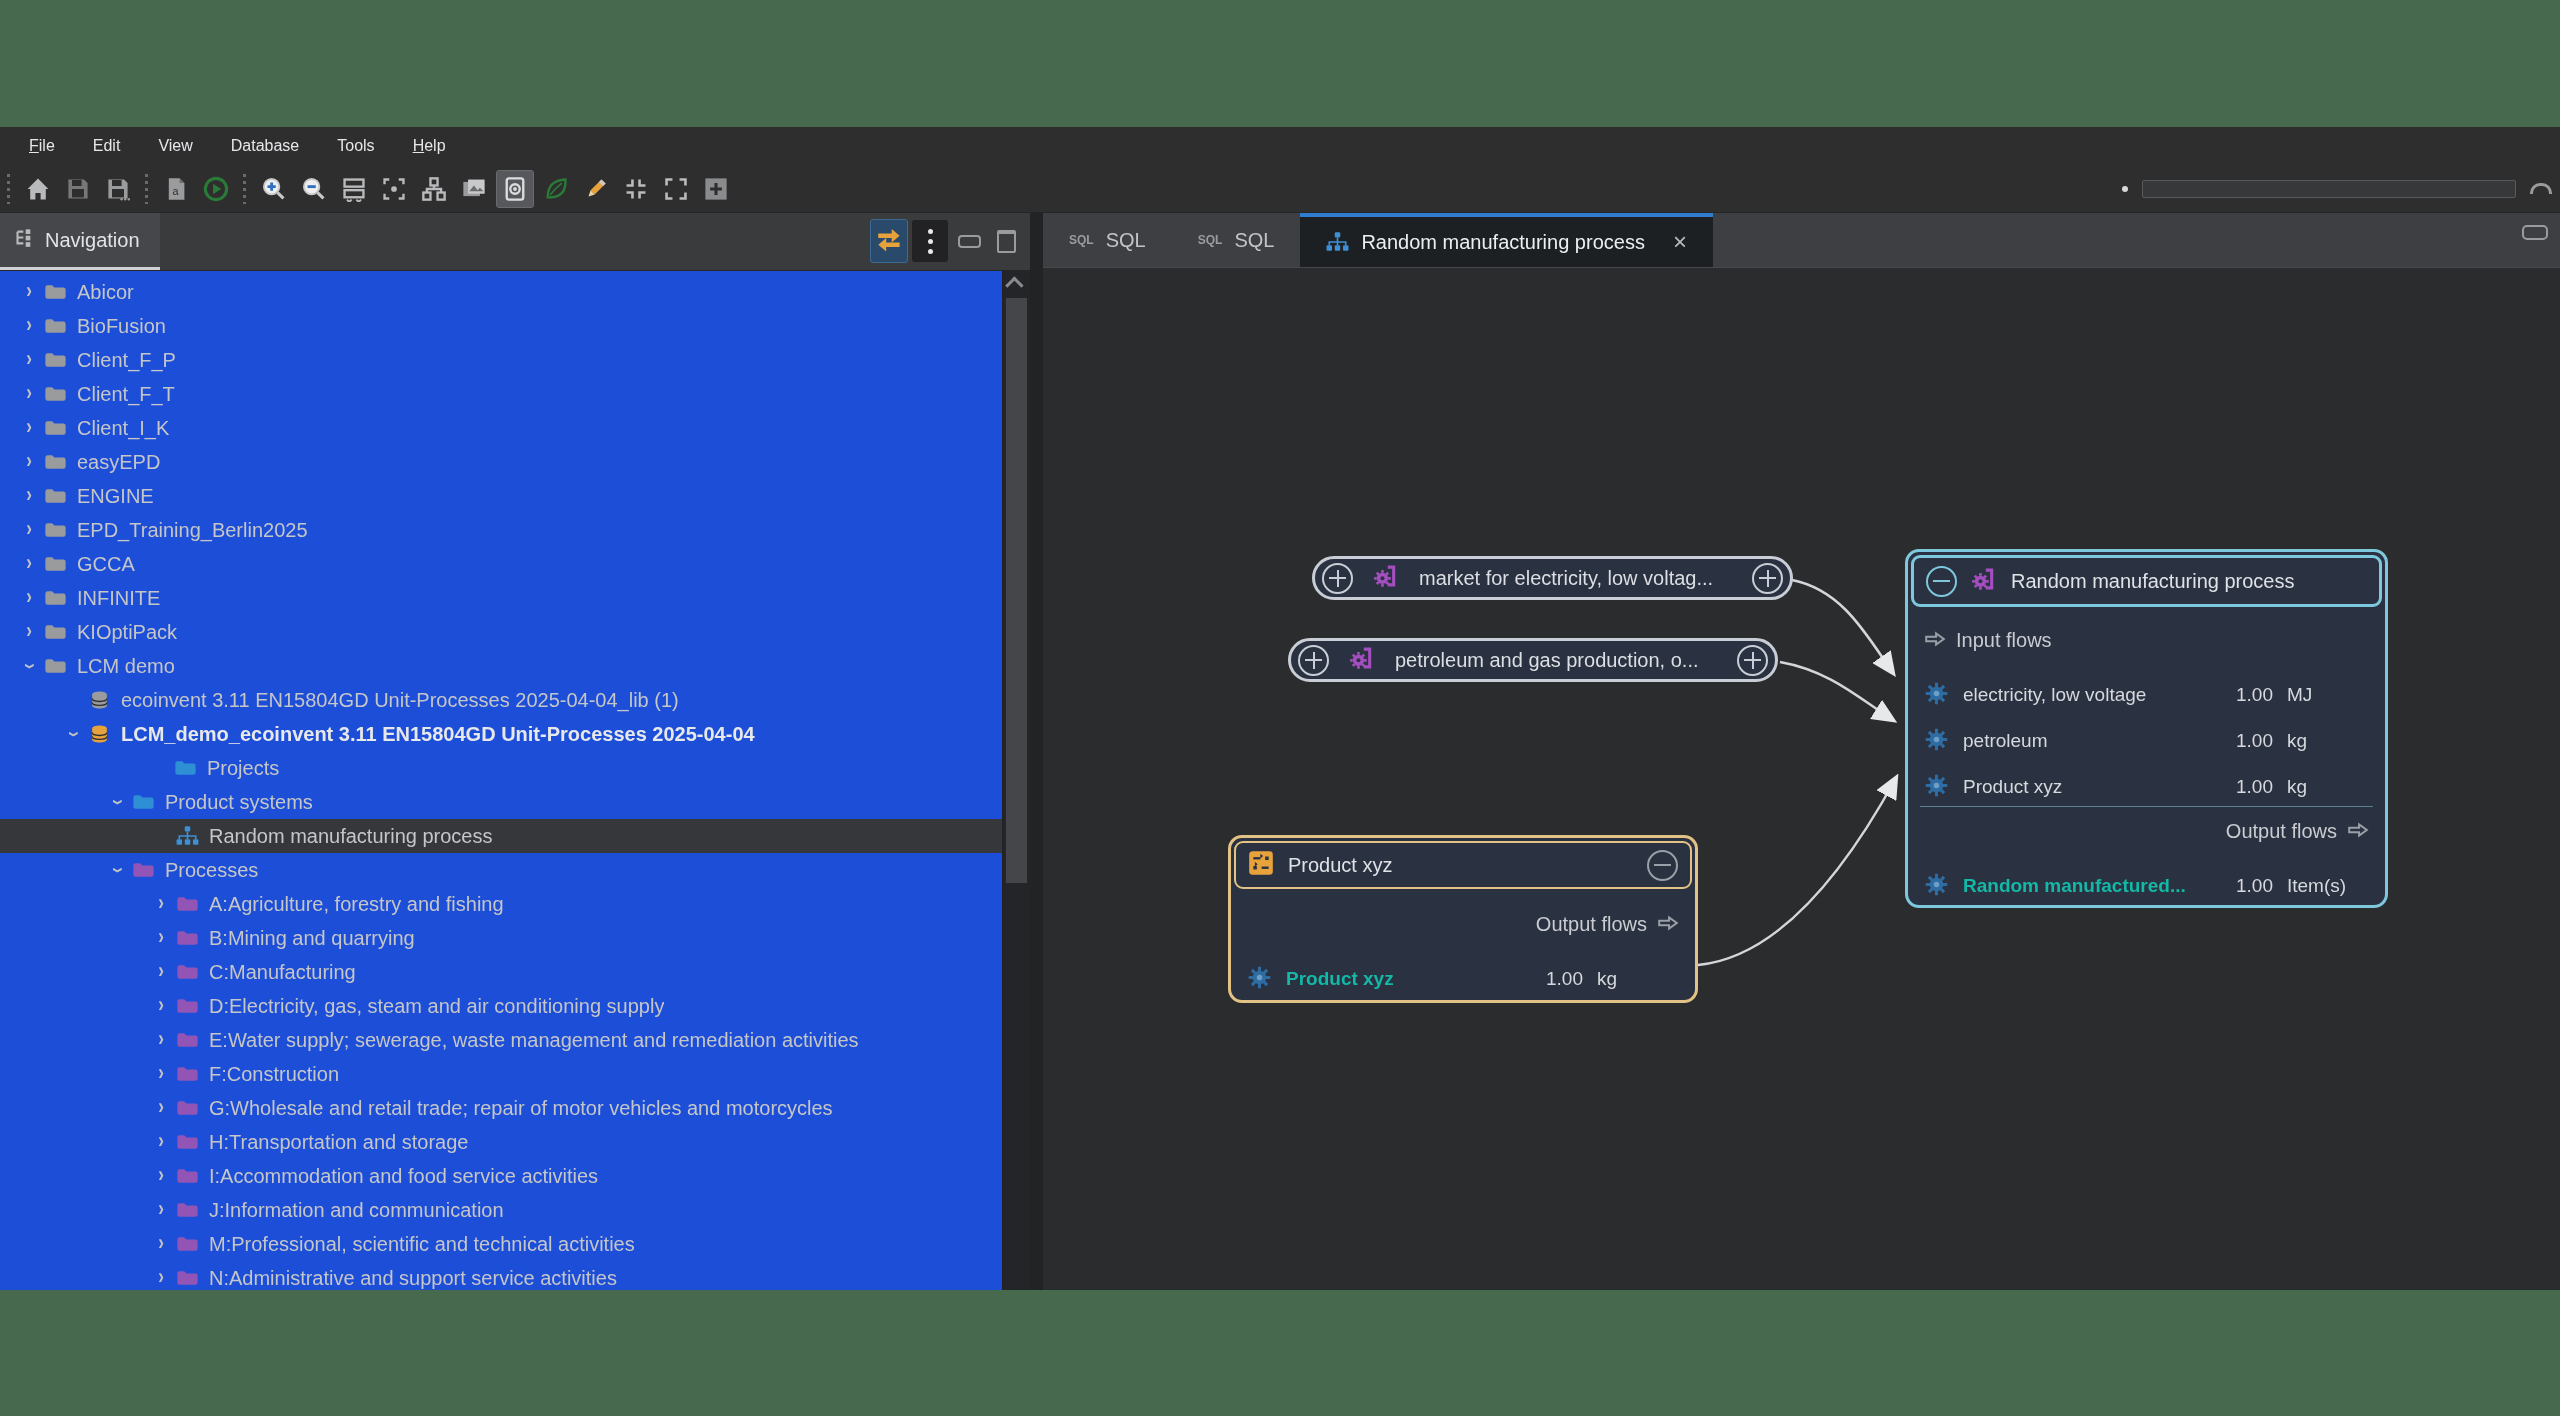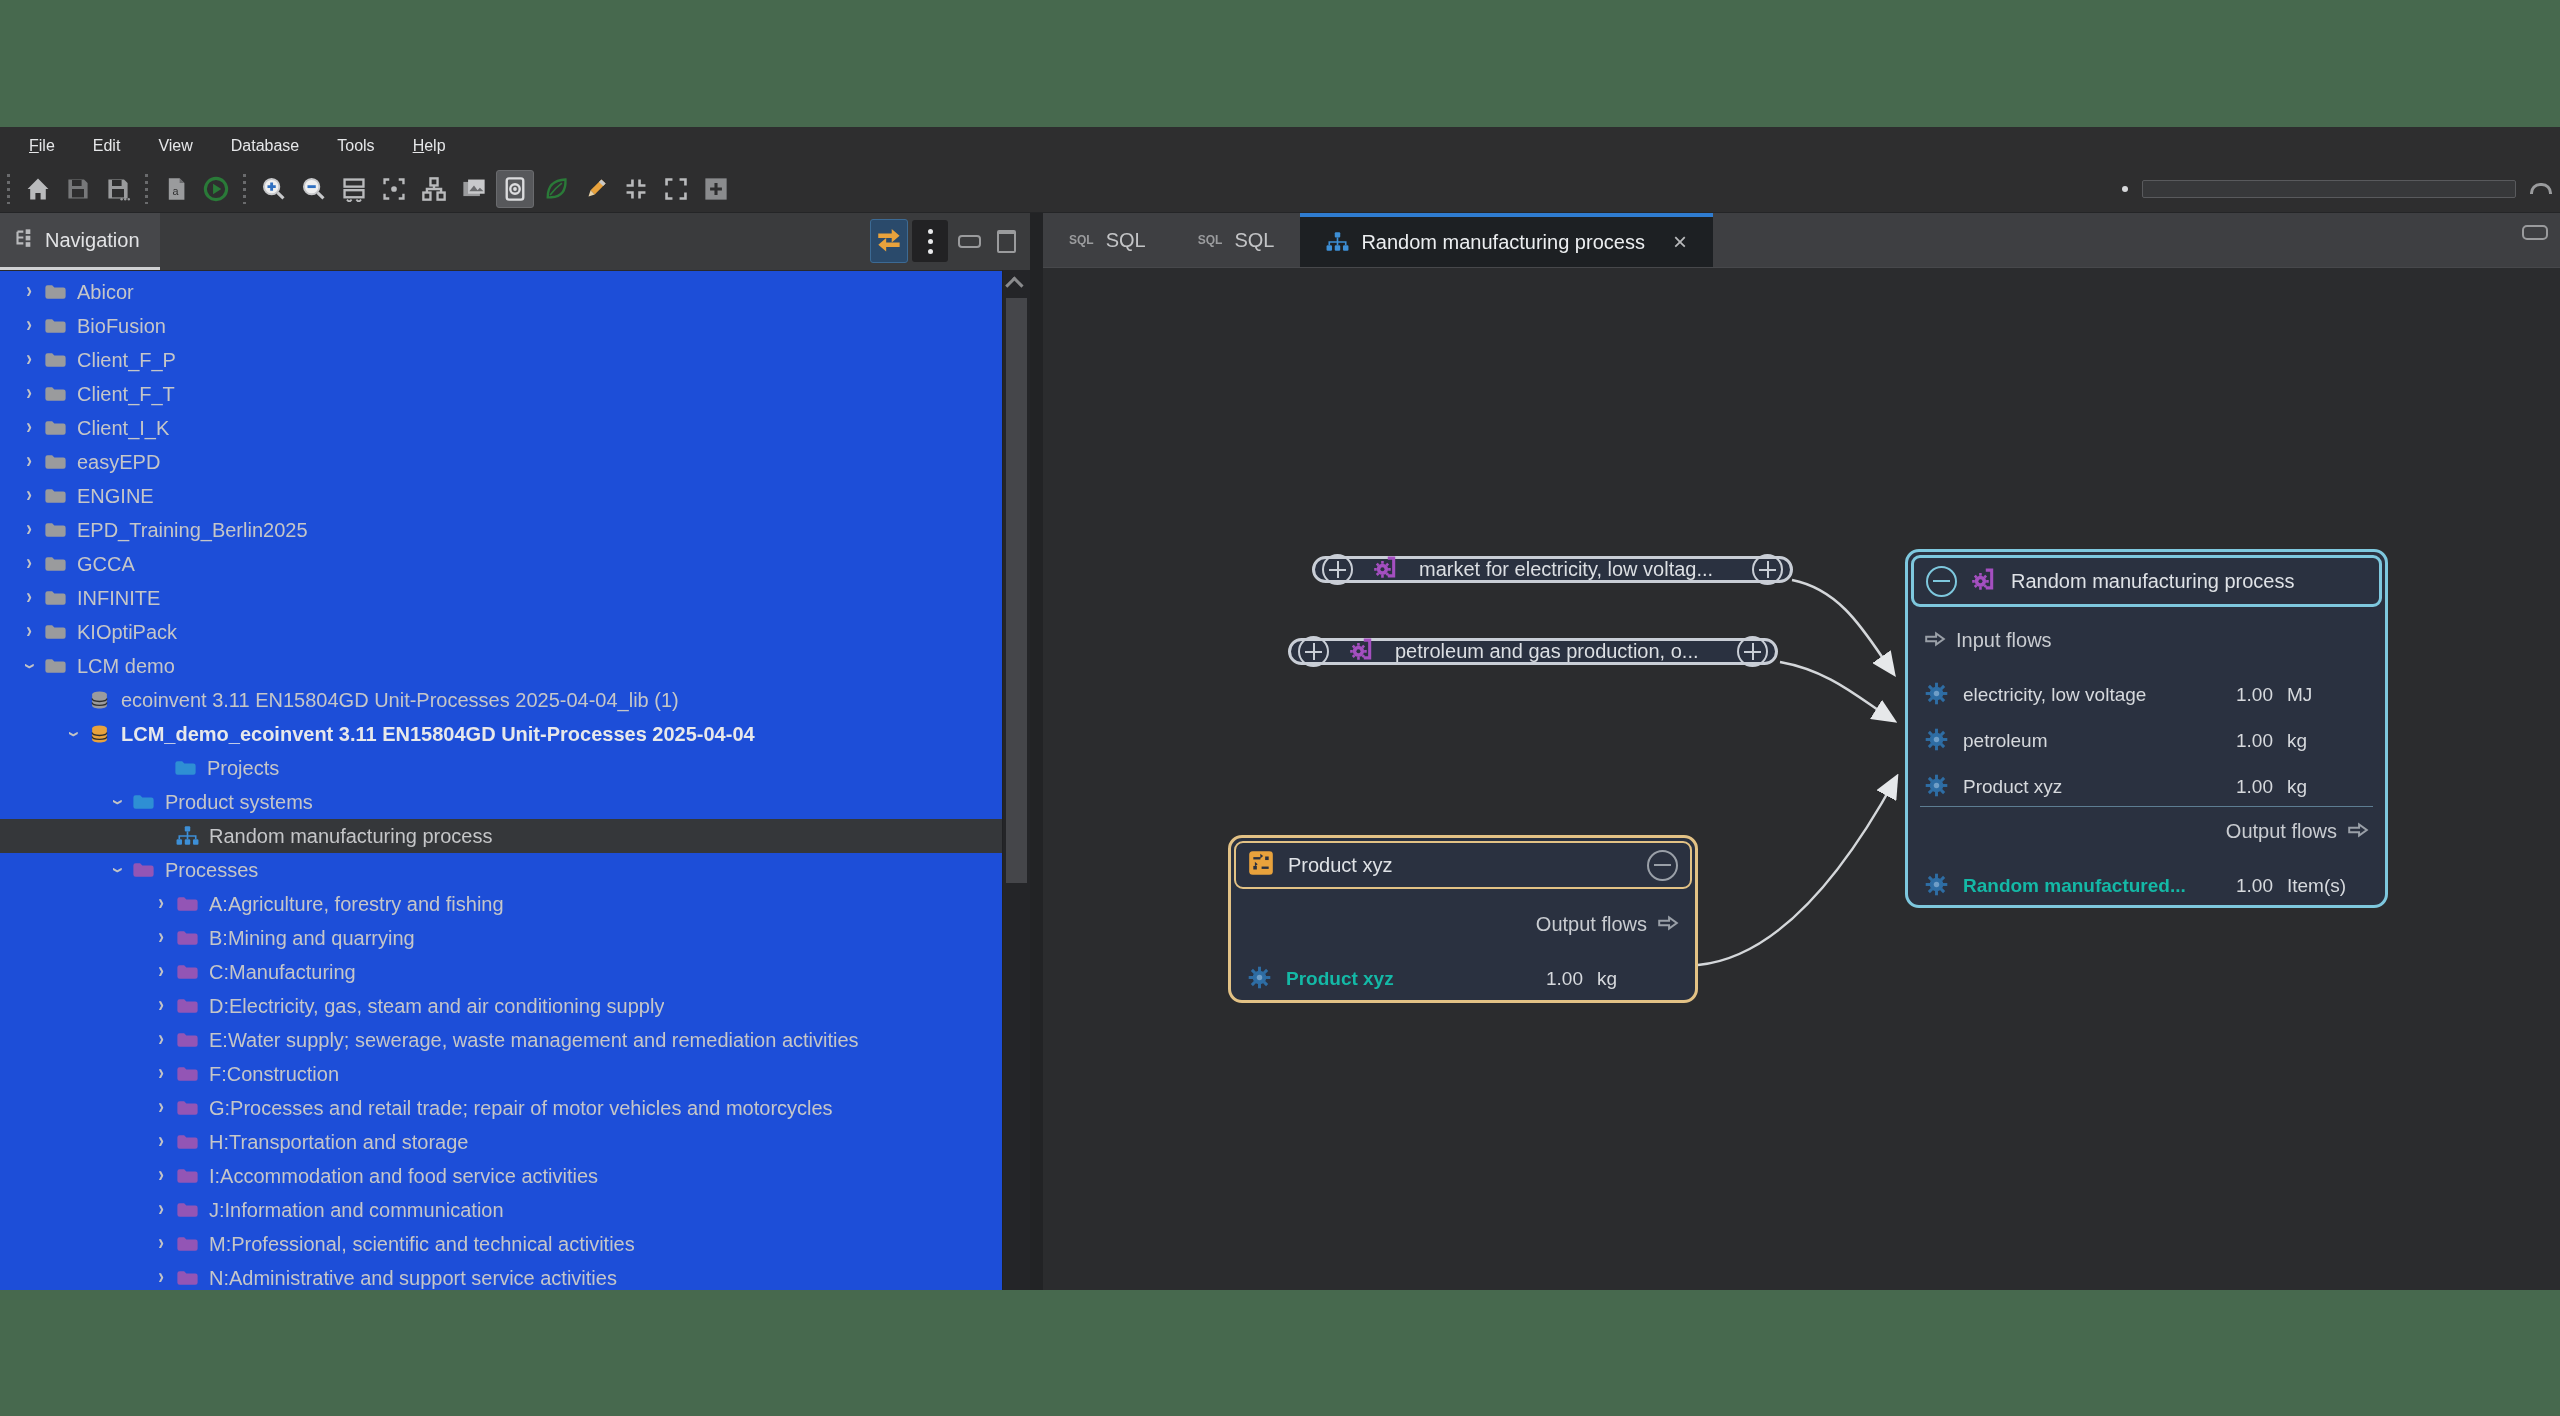--- a/index.html
+++ b/index.html
@@ -63,21 +63,21 @@
   .tabstrip{height:54px;background:#3e3f42;display:flex;align-items:stretch;position:relative;border-bottom:1px solid #47484b;flex:0 0 auto;}
   .tab{display:flex;align-items:center;gap:12px;padding:0 26px;color:#c3c4c6;font-size:20px;}
   .tab .sql-badge{font-size:12px;font-weight:bold;color:#9b9c9e;letter-spacing:0;}
   .tab.active{background:#1d2023;border-top:4px solid var(--accent-blue,#2f7cd0);color:#eceef0;padding-top:0;}
   .tab .close-x{margin-left:16px;color:#b8b9bb;font-size:24px;line-height:1;}
   .strip-min{position:absolute;right:12px;top:12px;width:22px;height:11px;border:2px solid #9a9b9d;border-radius:5px;}
   .canvas{flex:1;position:relative;background:#2b2c2e;overflow:hidden;}
   .canvas svg.edges{position:absolute;left:0;top:0;}
   
   .gnode{position:absolute;background:var(--node-fill,#2a3140);color:#dde0e4;font-size:20px;box-sizing:border-box;}
-  .pill-node{height:27px;border:3px solid var(--node-border-gray,#c9ced6);border-radius:22px;display:flex;align-items:center;padding:0 7px;gap:20px;}
+  .pill-node{height:44px;border:3px solid var(--node-border-gray,#c9ced6);border-radius:22px;display:flex;align-items:center;padding:0 7px;gap:20px;}
   .pill-node .title{flex:1;overflow:hidden;white-space:nowrap;color:#dcdfe3;}
   .pm-circle{width:27px;height:27px;border-radius:50%;border:2px solid #c9ced6;position:relative;flex:0 0 auto;}
   .pm-circle::before,.pm-circle::after{content:"";position:absolute;background:#c9ced6;}
   .pm-circle::before{left:5px;right:5px;top:50%;height:2px;margin-top:-1px;}
   .pm-circle.plus::after{top:5px;bottom:5px;left:50%;width:2px;margin-left:-1px;}
   .pm-circle.blue{border-color:#7ec8de;}
   .pm-circle.blue::before,.pm-circle.blue::after{background:#7ec8de;}
   .pm-circle.gray{border-color:#9aa0a8;}
   .pm-circle.gray::before{background:#9aa0a8;}
   .big-node{border-radius:14px;display:flex;flex-direction:column;}
@@ -515,21 +515,21 @@
             </span>
             <span class="tree-label">F:Construction</span>
           </div>
           <div class="tree-row" style="padding-left: 148px;">
             <span class="tree-chevron">›</span>
             <span class="tree-icon c-folder-purple">
               <svg viewBox="0 0 20 16" width="23" height="18">
                 <path d="M1 4q0-2 2-2h4l2 2h8q2 0 2 2v6q0 2-2 2H3q-2 0-2-2z" fill="currentColor"></path>
               </svg>
             </span>
-            <span class="tree-label">G:Processes and retail trade; repair of motor vehicles and motorcycles</span>
+            <span class="tree-label">G:Wholesale and retail trade; repair of motor vehicles and motorcycles</span>
           </div>
           <div class="tree-row" style="padding-left: 148px;">
             <span class="tree-chevron">›</span>
             <span class="tree-icon c-folder-purple">
               <svg viewBox="0 0 20 16" width="23" height="18">
                 <path d="M1 4q0-2 2-2h4l2 2h8q2 0 2 2v6q0 2-2 2H3q-2 0-2-2z" fill="currentColor"></path>
               </svg>
             </span>
             <span class="tree-label">H:Transportation and storage</span>
           </div>

